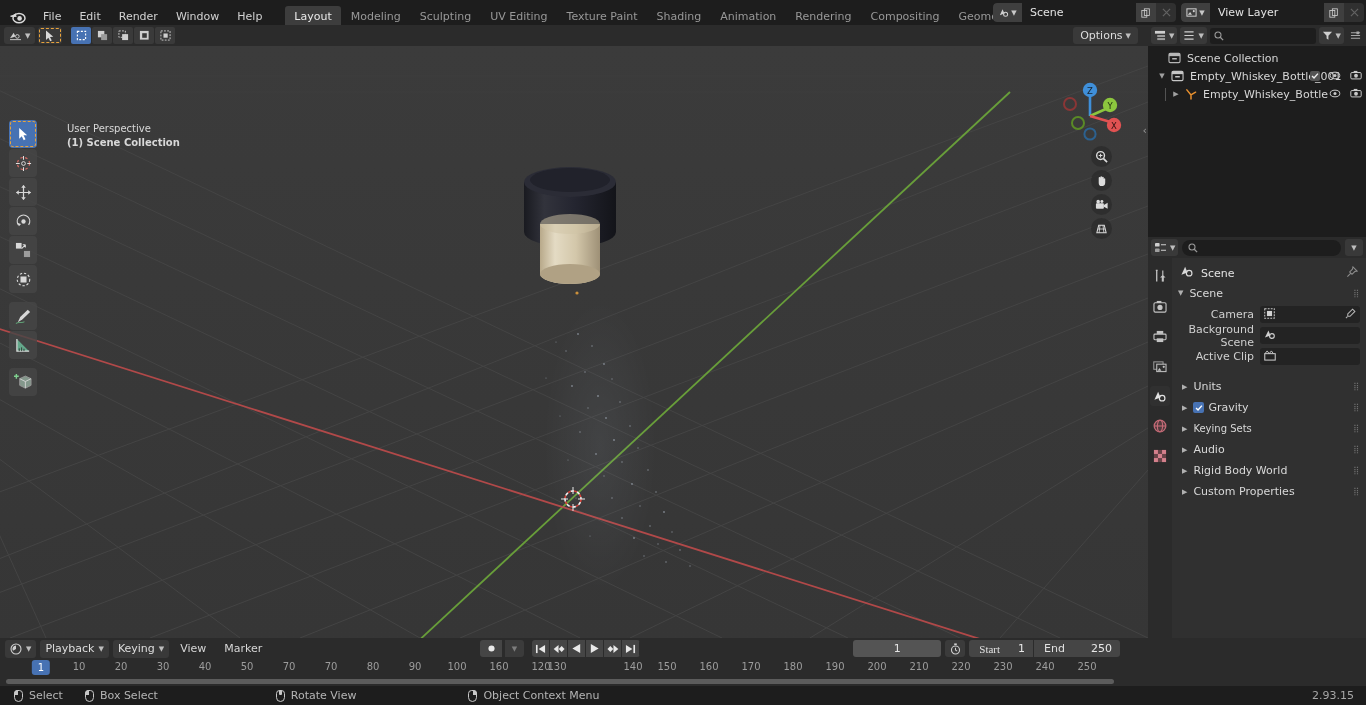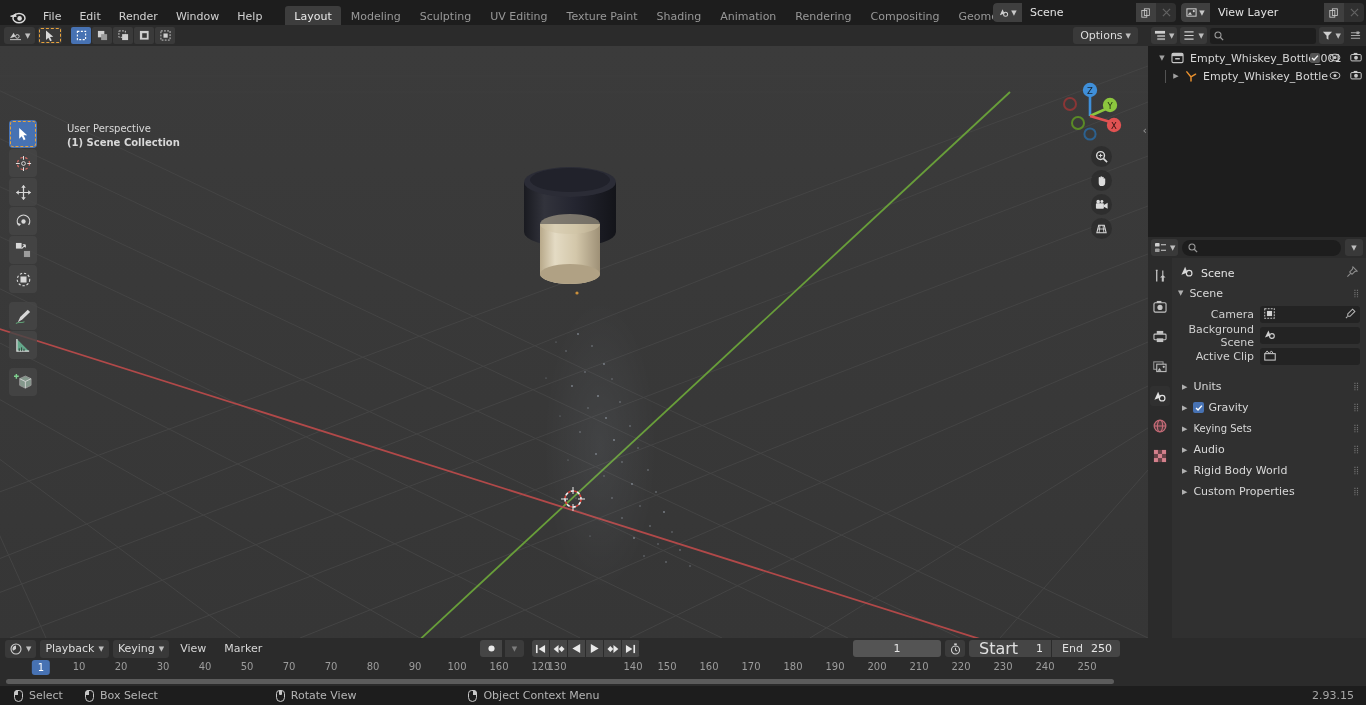--- a/index.html
+++ b/index.html
@@ -696,20 +696,31 @@
       </div>
       <div class="hdr-icon-btn" style="width:16px;background:transparent;">
         <svg width="11" height="11" viewBox="0 0 12 12">
             <path d="M1 3 L11 3 M1 6 L11 6 M1 9 L11 9" stroke="#a8a8a8" stroke-width="1.1"></path>
             <rect x="7" y="1.6" width="3" height="3" fill="#a8a8a8"></rect>
           </svg>
       </div>
     </div>
 
     <div class="out-body">
+      <div class="out-row" style="padding-left:6px;">
+        <span style="width:14px;"></span>
+        <span style="display:flex;align-items:center;">
+          <svg width="13" height="12" viewBox="0 0 14 13">
+              <rect x="1" y="1.5" width="12" height="10" rx="1.4" fill="none" stroke="#b6b6b6" stroke-width="1.2"></rect>
+              <rect x="1" y="1.5" width="12" height="3" fill="#b6b6b6"></rect>
+              <rect x="4.5" y="6.5" width="5" height="1.6" fill="#b6b6b6"></rect>
+            </svg>
+        </span>
+        <span style="margin-left:6px;">Scene Collection</span>
+      </div>
 
       <div class="out-row" style="padding-left:8px;">
         <span class="tri">▼</span>
         <span style="display:flex;align-items:center;margin-left:3px;">
           <svg width="13" height="12" viewBox="0 0 14 13">
               <rect x="1" y="1.5" width="12" height="10" rx="1.4" fill="none" stroke="#c6c6c6" stroke-width="1.2"></rect>
               <rect x="1" y="1.5" width="12" height="3" fill="#c6c6c6"></rect>
               <rect x="4.5" y="6.5" width="5" height="1.6" fill="#c6c6c6"></rect>
             </svg>
         </span>
@@ -1026,24 +1037,24 @@
     <div class="tl-right">
       <div class="frame-field">1</div>
       <div style="width:20px;height:17px;background:#3b3b3b;border-radius:3px;display:flex;align-items:center;justify-content:center;">
         <svg width="11" height="12" viewBox="0 0 12 13">
             <circle cx="6" cy="7.6" r="4.4" fill="none" stroke="#cfcfcf" stroke-width="1.2"></circle>
             <path d="M6 5 L6 7.6 L7.8 8.8" stroke="#cfcfcf" stroke-width="1.1" fill="none"></path>
             <rect x="4.6" y="0.4" width="2.8" height="1.8" fill="#cfcfcf"></rect>
           </svg>
       </div>
       <div class="se-field" style="border-radius:3px 0 0 3px;padding:0 8px 0 10px;gap:18px;">
-        <span style="font-size:16px;color:#e0e0e0;">Start</span>
+        <span style="font-size:11px;color:#e0e0e0;font-family:Liberation Serif, serif;">Start</span>
         <span style="font-size:11px;color:#e8e8e8;">1</span>
       </div>
-      <div class="se-field" style="border-radius:0 3px 3px 0;padding:0 8px 0 10px;gap:8px;margin-left:-3px;">
+      <div class="se-field" style="border-radius:0 3px 3px 0;padding:0 8px 0 10px;gap:26px;margin-left:-3px;">
         <span style="font-size:11px;color:#e0e0e0;">End</span>
         <span style="font-size:11px;color:#e8e8e8;">250</span>
       </div>
     </div>
 
     <div class="tl-ruler">
       <div class="tick" style="left:79px;">10</div>
       <div class="tick" style="left:121px;">20</div>
       <div class="tick" style="left:163px;">30</div>
       <div class="tick" style="left:205px;">40</div>

